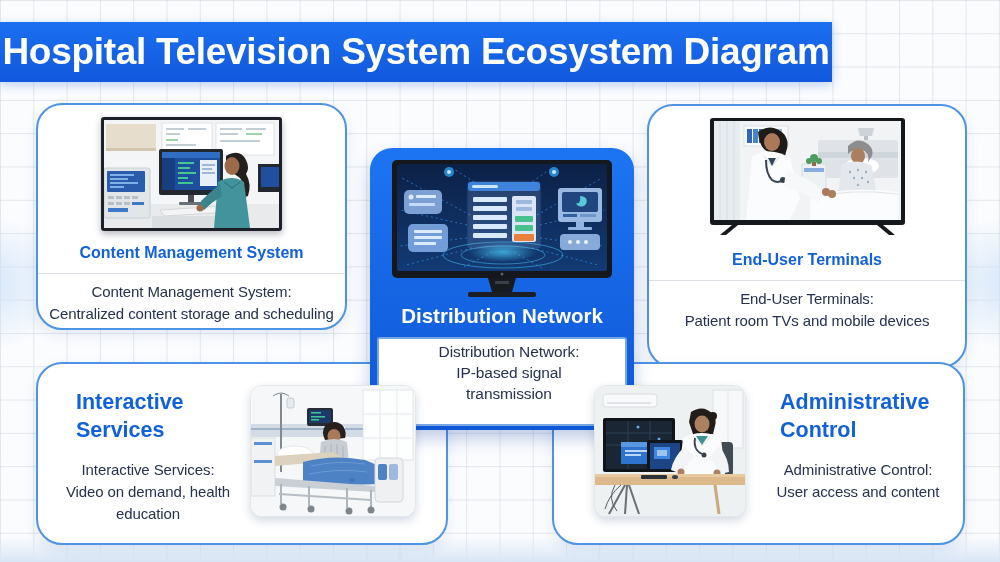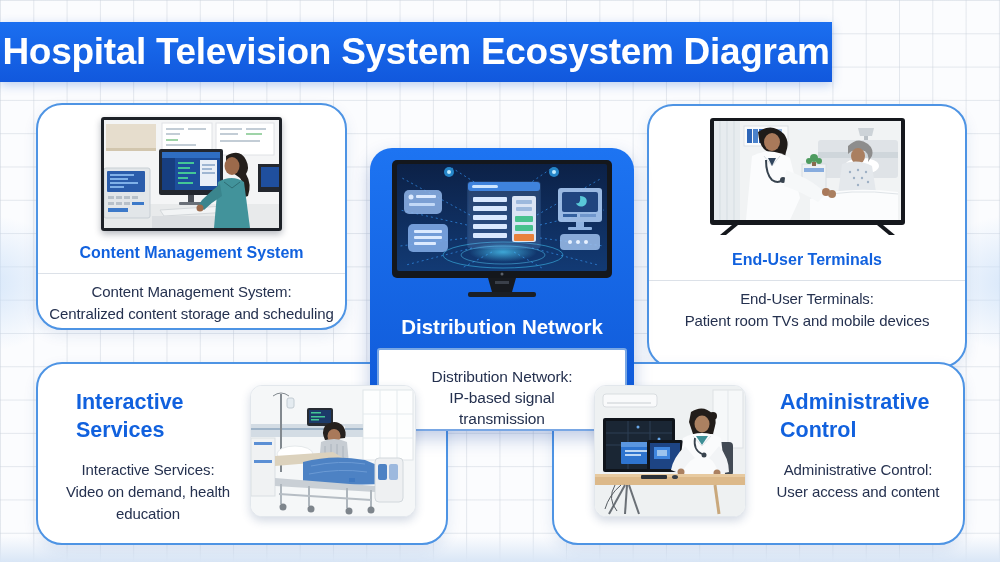--- a/index.html
+++ b/index.html
@@ -30,26 +30,26 @@
   .cc{left:370px;top:148px;width:264px;height:282px;border:none;border-radius:22px;
     background:linear-gradient(180deg,#1d74f2 0%,#0e57d6 100%);
     box-shadow:0 8px 18px rgba(20,70,160,.28);z-index:2;
     display:flex;flex-direction:column;align-items:center;}
 
   .shotframe{margin-top:12px;background:#1d2127;padding:3px;border-radius:3px;
     box-shadow:0 3px 7px rgba(10,20,40,.30);line-height:0;}
   .tr .shotframe{margin-top:12px;background:transparent;padding:0;box-shadow:none;}
   .card-title{margin:9px 0 0;font-size:16px;line-height:26px;font-weight:700;color:#1161de;text-align:center;}
   .divider{width:100%;height:1px;background:#dce1e8;margin-top:7px;}
-  .desc{margin:7px 0 0;font-size:15px;line-height:21.5px;color:#25314f;text-align:center;letter-spacing:-.1px;width:100%;}
+  .desc{margin:7px 7px 0;font-size:15px;line-height:21.5px;color:#25314f;text-align:center;letter-spacing:-.1px;width:100%;}
   .desc div{white-space:nowrap;}
 
-  .cc-title{margin:12px 0 0;font-size:20.5px;line-height:26px;font-weight:700;color:#ffffff;text-align:center;}
+  .cc-title{margin:1px 0 0;font-size:20.5px;line-height:26px;font-weight:700;color:#ffffff;text-align:center;}
   .cc-box{margin-top:8px;width:250px;height:89px;background:#ffffff;border:2px solid #79a7e4;
-    border-radius:3px;box-sizing:border-box;padding-top:16px;}
+    border-radius:3px;box-sizing:border-box;padding-top:2px;}
   .cc-box .desc{margin-top:0;line-height:21px;font-size:15.5px;}
 
   .b-title{position:absolute;margin:0;font-size:21.5px;line-height:28px;font-weight:700;color:#1161de;}
   .bl .b-title{left:38px;top:24px;}
   .br .b-title{left:226px;top:24px;}
   .b-desc{position:absolute;margin:0;font-size:15px;line-height:22px;color:#25314f;text-align:center;letter-spacing:-.1px;}
   .bl .b-desc{left:10px;top:95px;width:200px;}
   .br .b-desc{left:198px;top:95px;width:212px;}
   .photo{position:absolute;z-index:5;border-radius:12px;overflow:hidden;line-height:0;
     box-shadow:0 4px 10px rgba(40,70,120,.20);background:#fff;border:1px solid #e2e7ec;}

